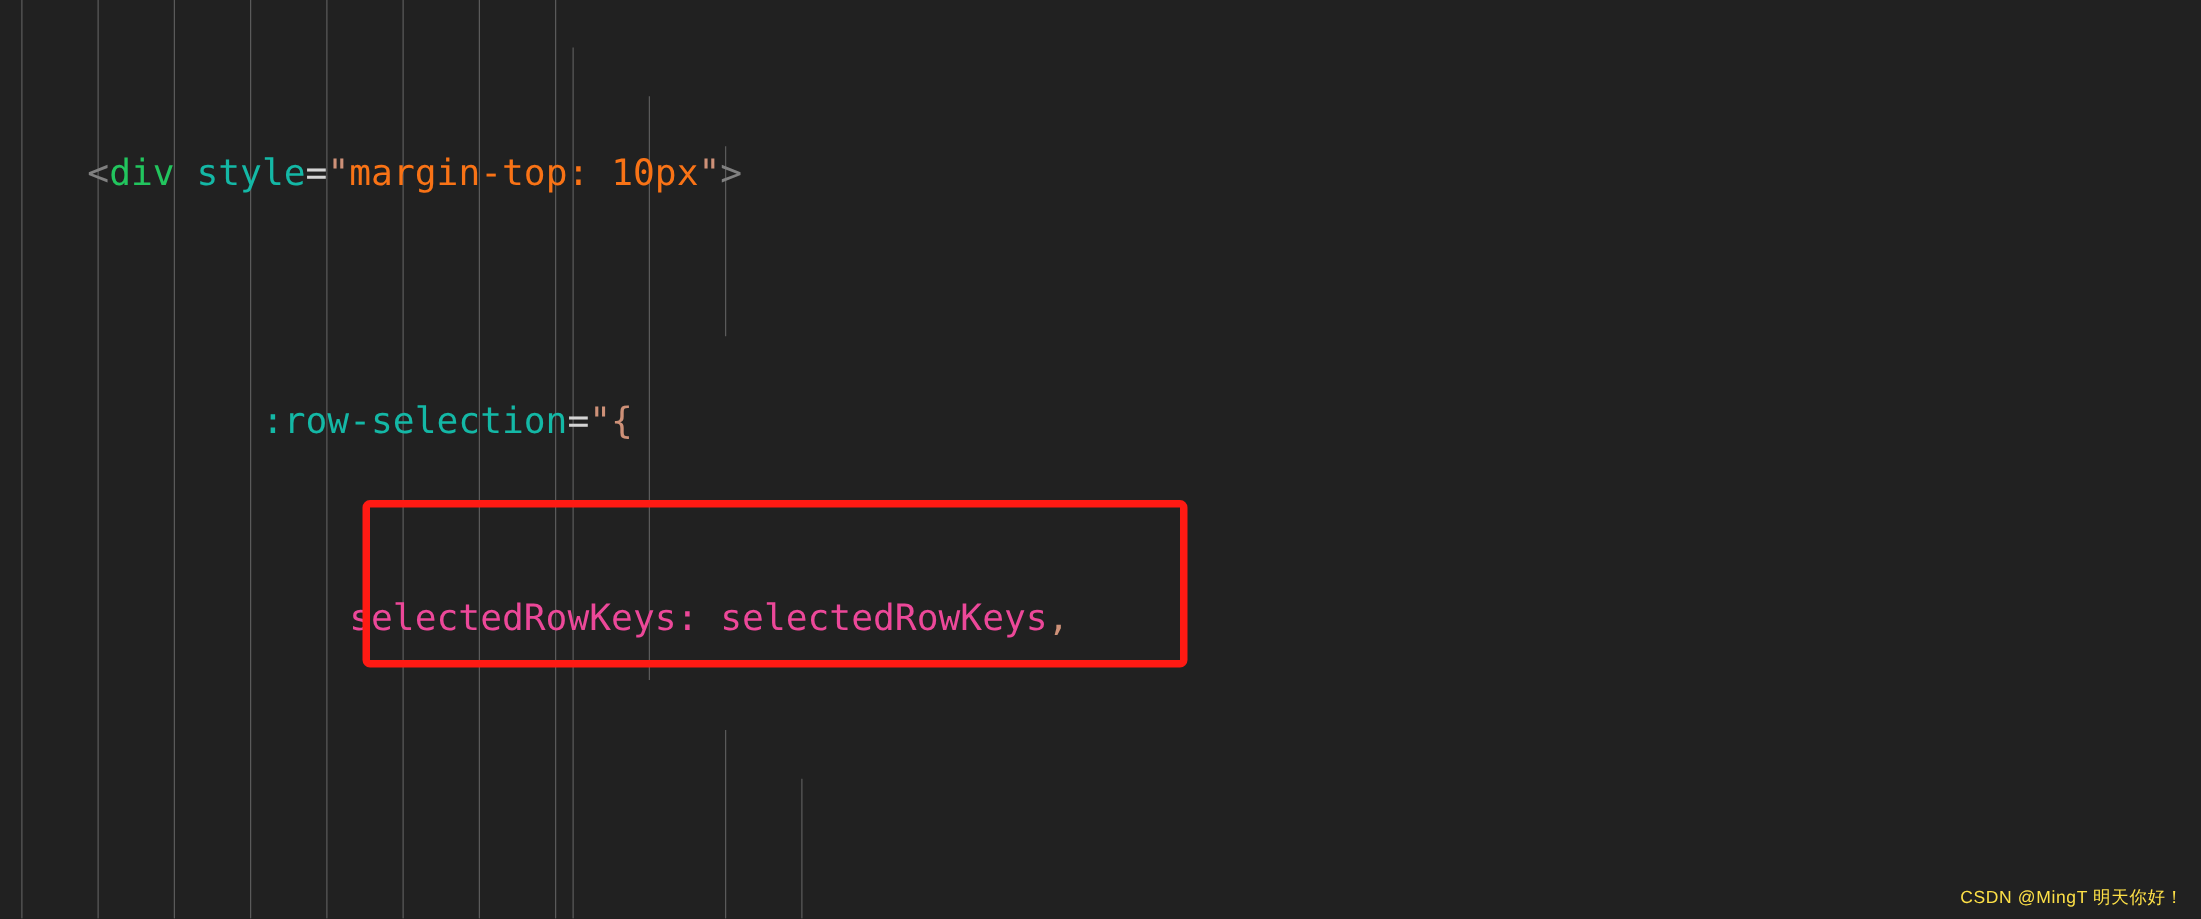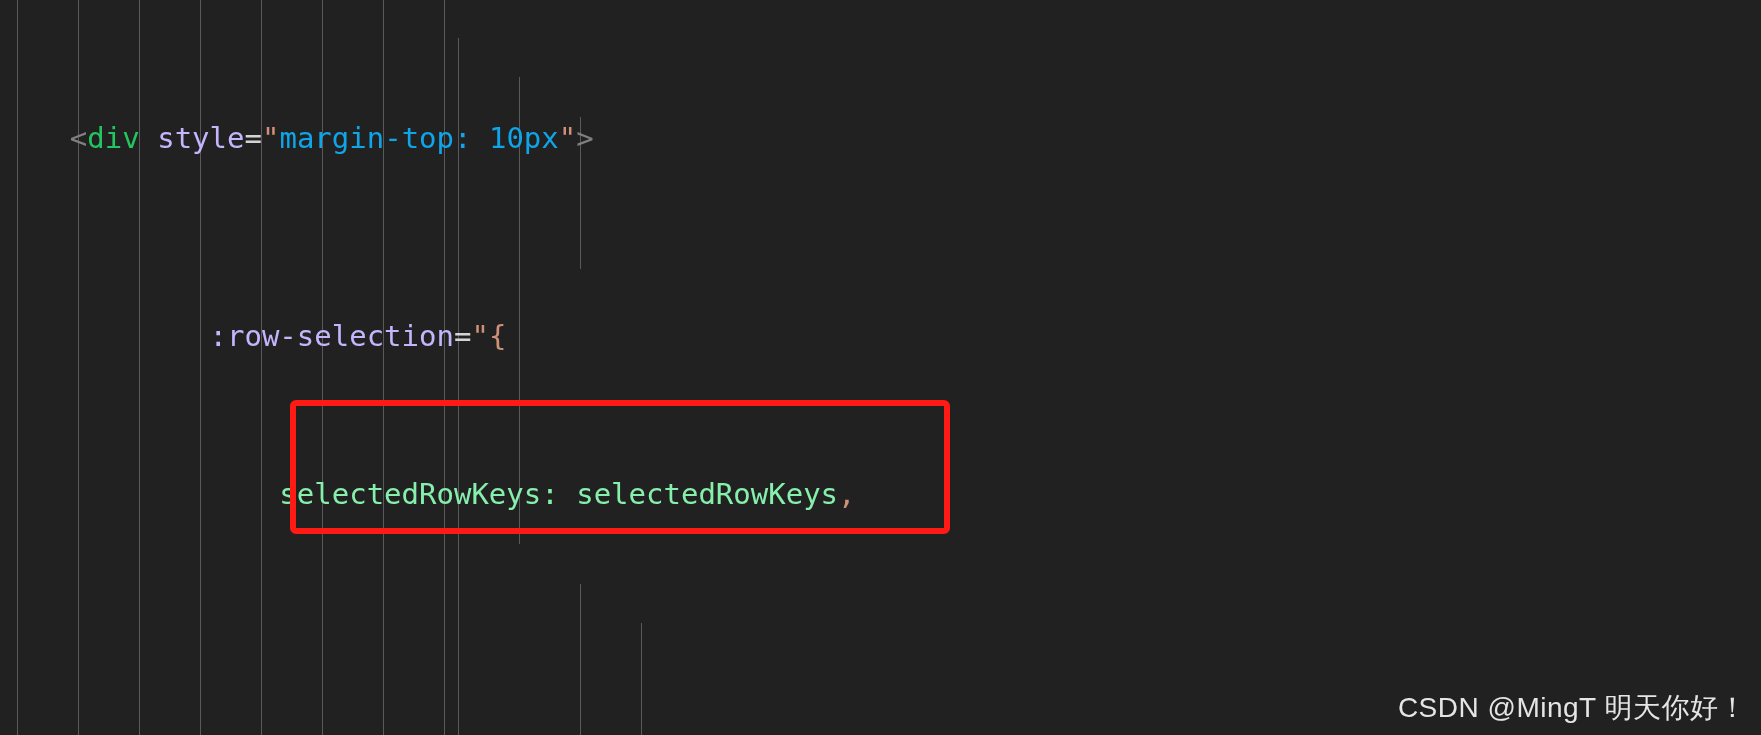--- a/index.html
+++ b/index.html
@@ -42,46 +42,46 @@
     color: #9cdcfe;
   }
   .line {
     height: 39.6px;
     white-space: pre;
   }
 
   
   .punct      { color: #808080; }   
   .tag        { color: #22c55e; }   
-  .attr       { color: #c4b5fd; }   
+  .attr       { color: #14b8a6; }   
   .eq         { color: #d4d4d4; }   
-  .str        { color: #0ea5e9; }   
+  .str        { color: #f97316; }   
   .quote      { color: #ce9178; }   
   .qexpr      { color: #ce9178; }   
   .brace      { color: #ce9178; }   
-  .prop       { color: #86efac; }   
+  .prop       { color: #ec4899; }   
   .comma      { color: #ce9178; }
 
   
   .annot-box {
     position: absolute;
     border: 6px solid #ff1a13;
     border-radius: 6px;
     box-sizing: border-box;
     pointer-events: none;
   }
 
   
   .watermark {
     position: absolute;
     right: 14px;
     bottom: 8px;
     font-family: "Liberation Sans", "DejaVu Sans", sans-serif;
-    font-size: 28px;
-    color: #e5e5e5;
+    font-size: 14px;
+    color: #fde047;
     letter-spacing: 0.5px;
     white-space: pre;
   }
 </style>
 </head>
 <body>
 
 <div id="screen">
 
   <div class="guides">

